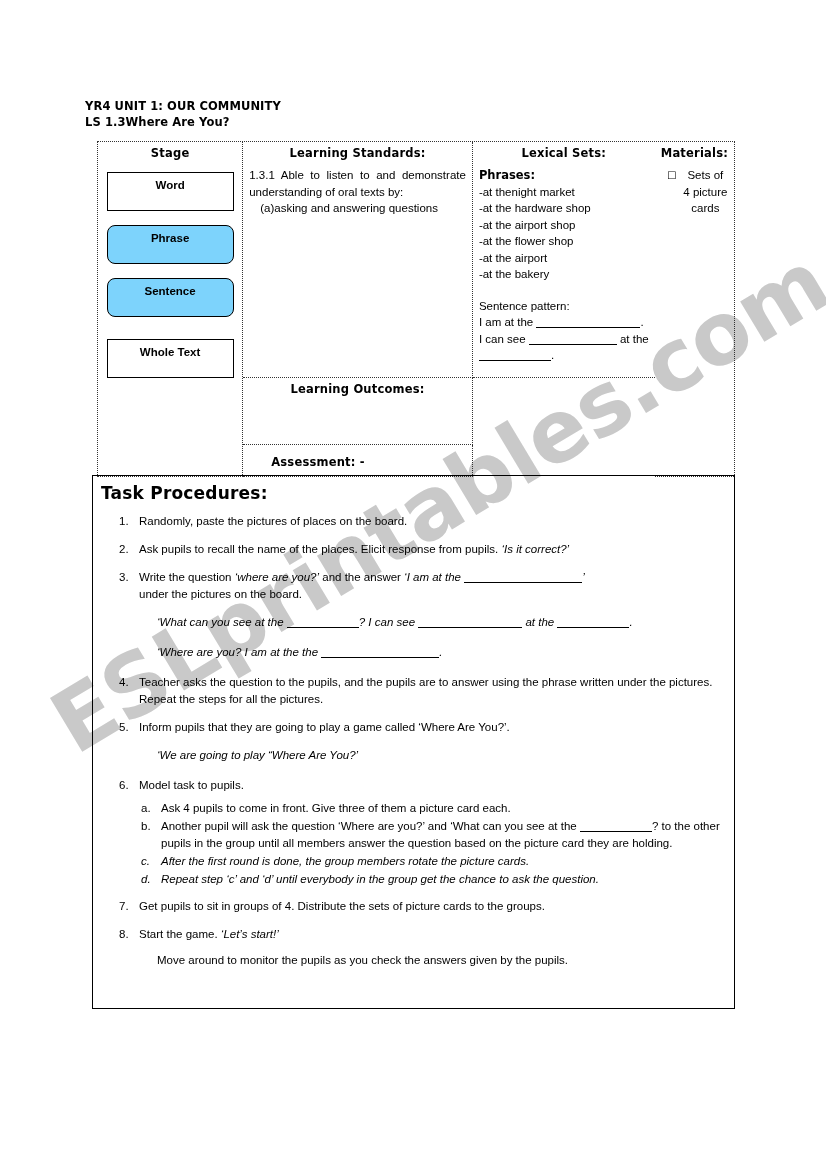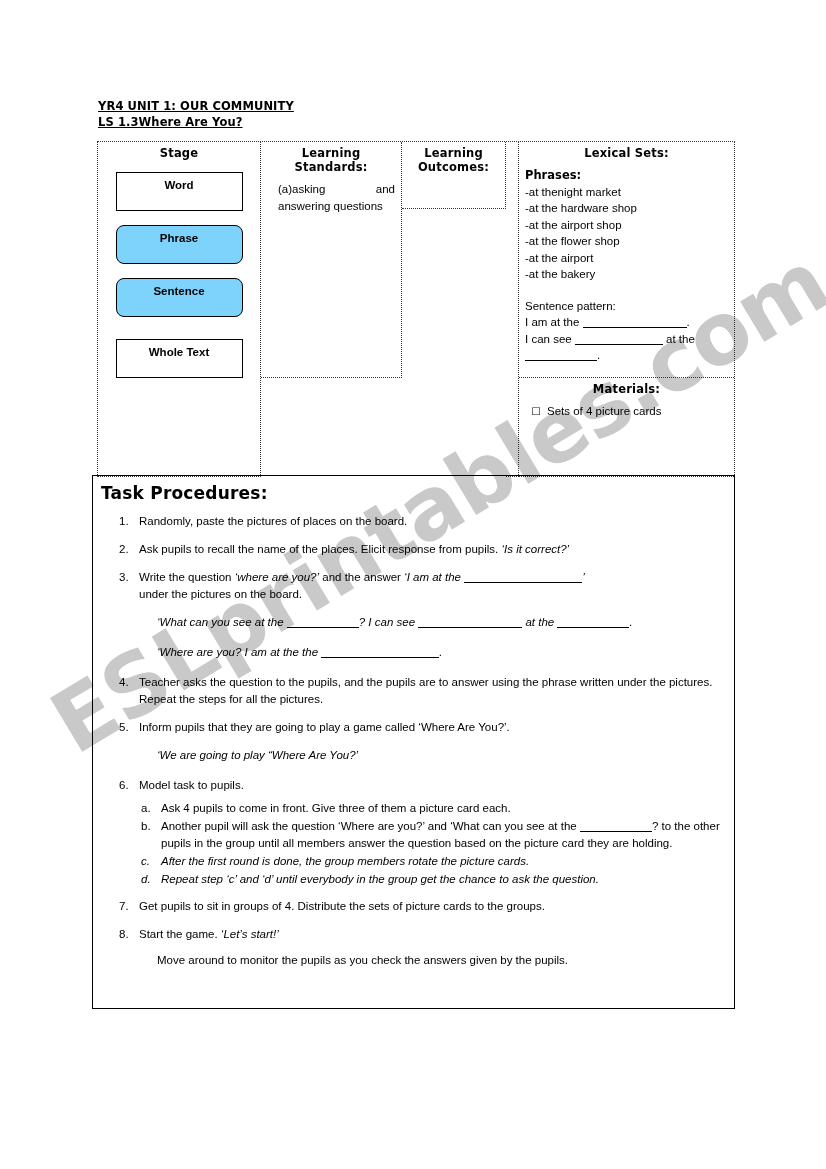--- a/index.html
+++ b/index.html
@@ -41,24 +41,23 @@
     color: #c9c9c9;
     letter-spacing: -1px;
     white-space: nowrap;
     transform: rotate(-31deg);
     transform-origin: 0 50%;
   }
 
   
   .doc-header {
     position: absolute;
-    left: 98px;
+    left: 85px;
     top: 98px;
     z-index: 10;
-    text-decoration: underline;
   }
   .doc-header div {
     font-family: "DejaVu Sans", sans-serif;
     font-size: 11.5px;
     font-weight: 700;
     letter-spacing: 0.1px;
     line-height: 16px;
     white-space: nowrap;
   }
 
@@ -79,26 +78,27 @@
     width: 163px;
     box-sizing: border-box;
     border-right: 1px dotted #333;
     border-bottom: 1px dotted #333;
     padding: 0;
   }
   .col-mid {
     width: 258px;
     box-sizing: border-box;
     display: flex;
+    flex-direction: column;
   }
   .col-right {
     flex: 1;
     box-sizing: border-box;
     display: flex;
-    flex-direction: column;
+    flex-direction: row;
     border-right: 1px dotted #333;
   }
 
   .cell {
     box-sizing: border-box;
     border-right: 1px dotted #333;
     border-bottom: 1px dotted #333;
     padding: 4px 6px 5px 6px;
     overflow: hidden;
   }
@@ -269,20 +269,21 @@
         <div class="stage-btn">Word</div>
         <div class="stage-btn filled">Phrase</div>
         <div class="stage-btn filled gap">Sentence</div>
         <div class="stage-btn">Whole Text</div>
       </div>
     </div>
 
     <div class="col-mid">
       <div class="cell cell-ls">
         <div class="cell-title center">Learning Standards:</div>
+        <div class="body-text">1.3.1    Able to listen to and demonstrate understanding of oral texts by:</div>
         <div class="body-text indent-a">(a)asking and answering questions</div>
       </div>
       <div class="cell cell-lo">
         <div class="cell-title center">Learning Outcomes:</div>
       </div>
       <div class="cell cell-as">
         <div class="cell-title" style="margin-top:6px;padding-left:22px;">Assessment: -</div>
       </div>
     </div>
 

